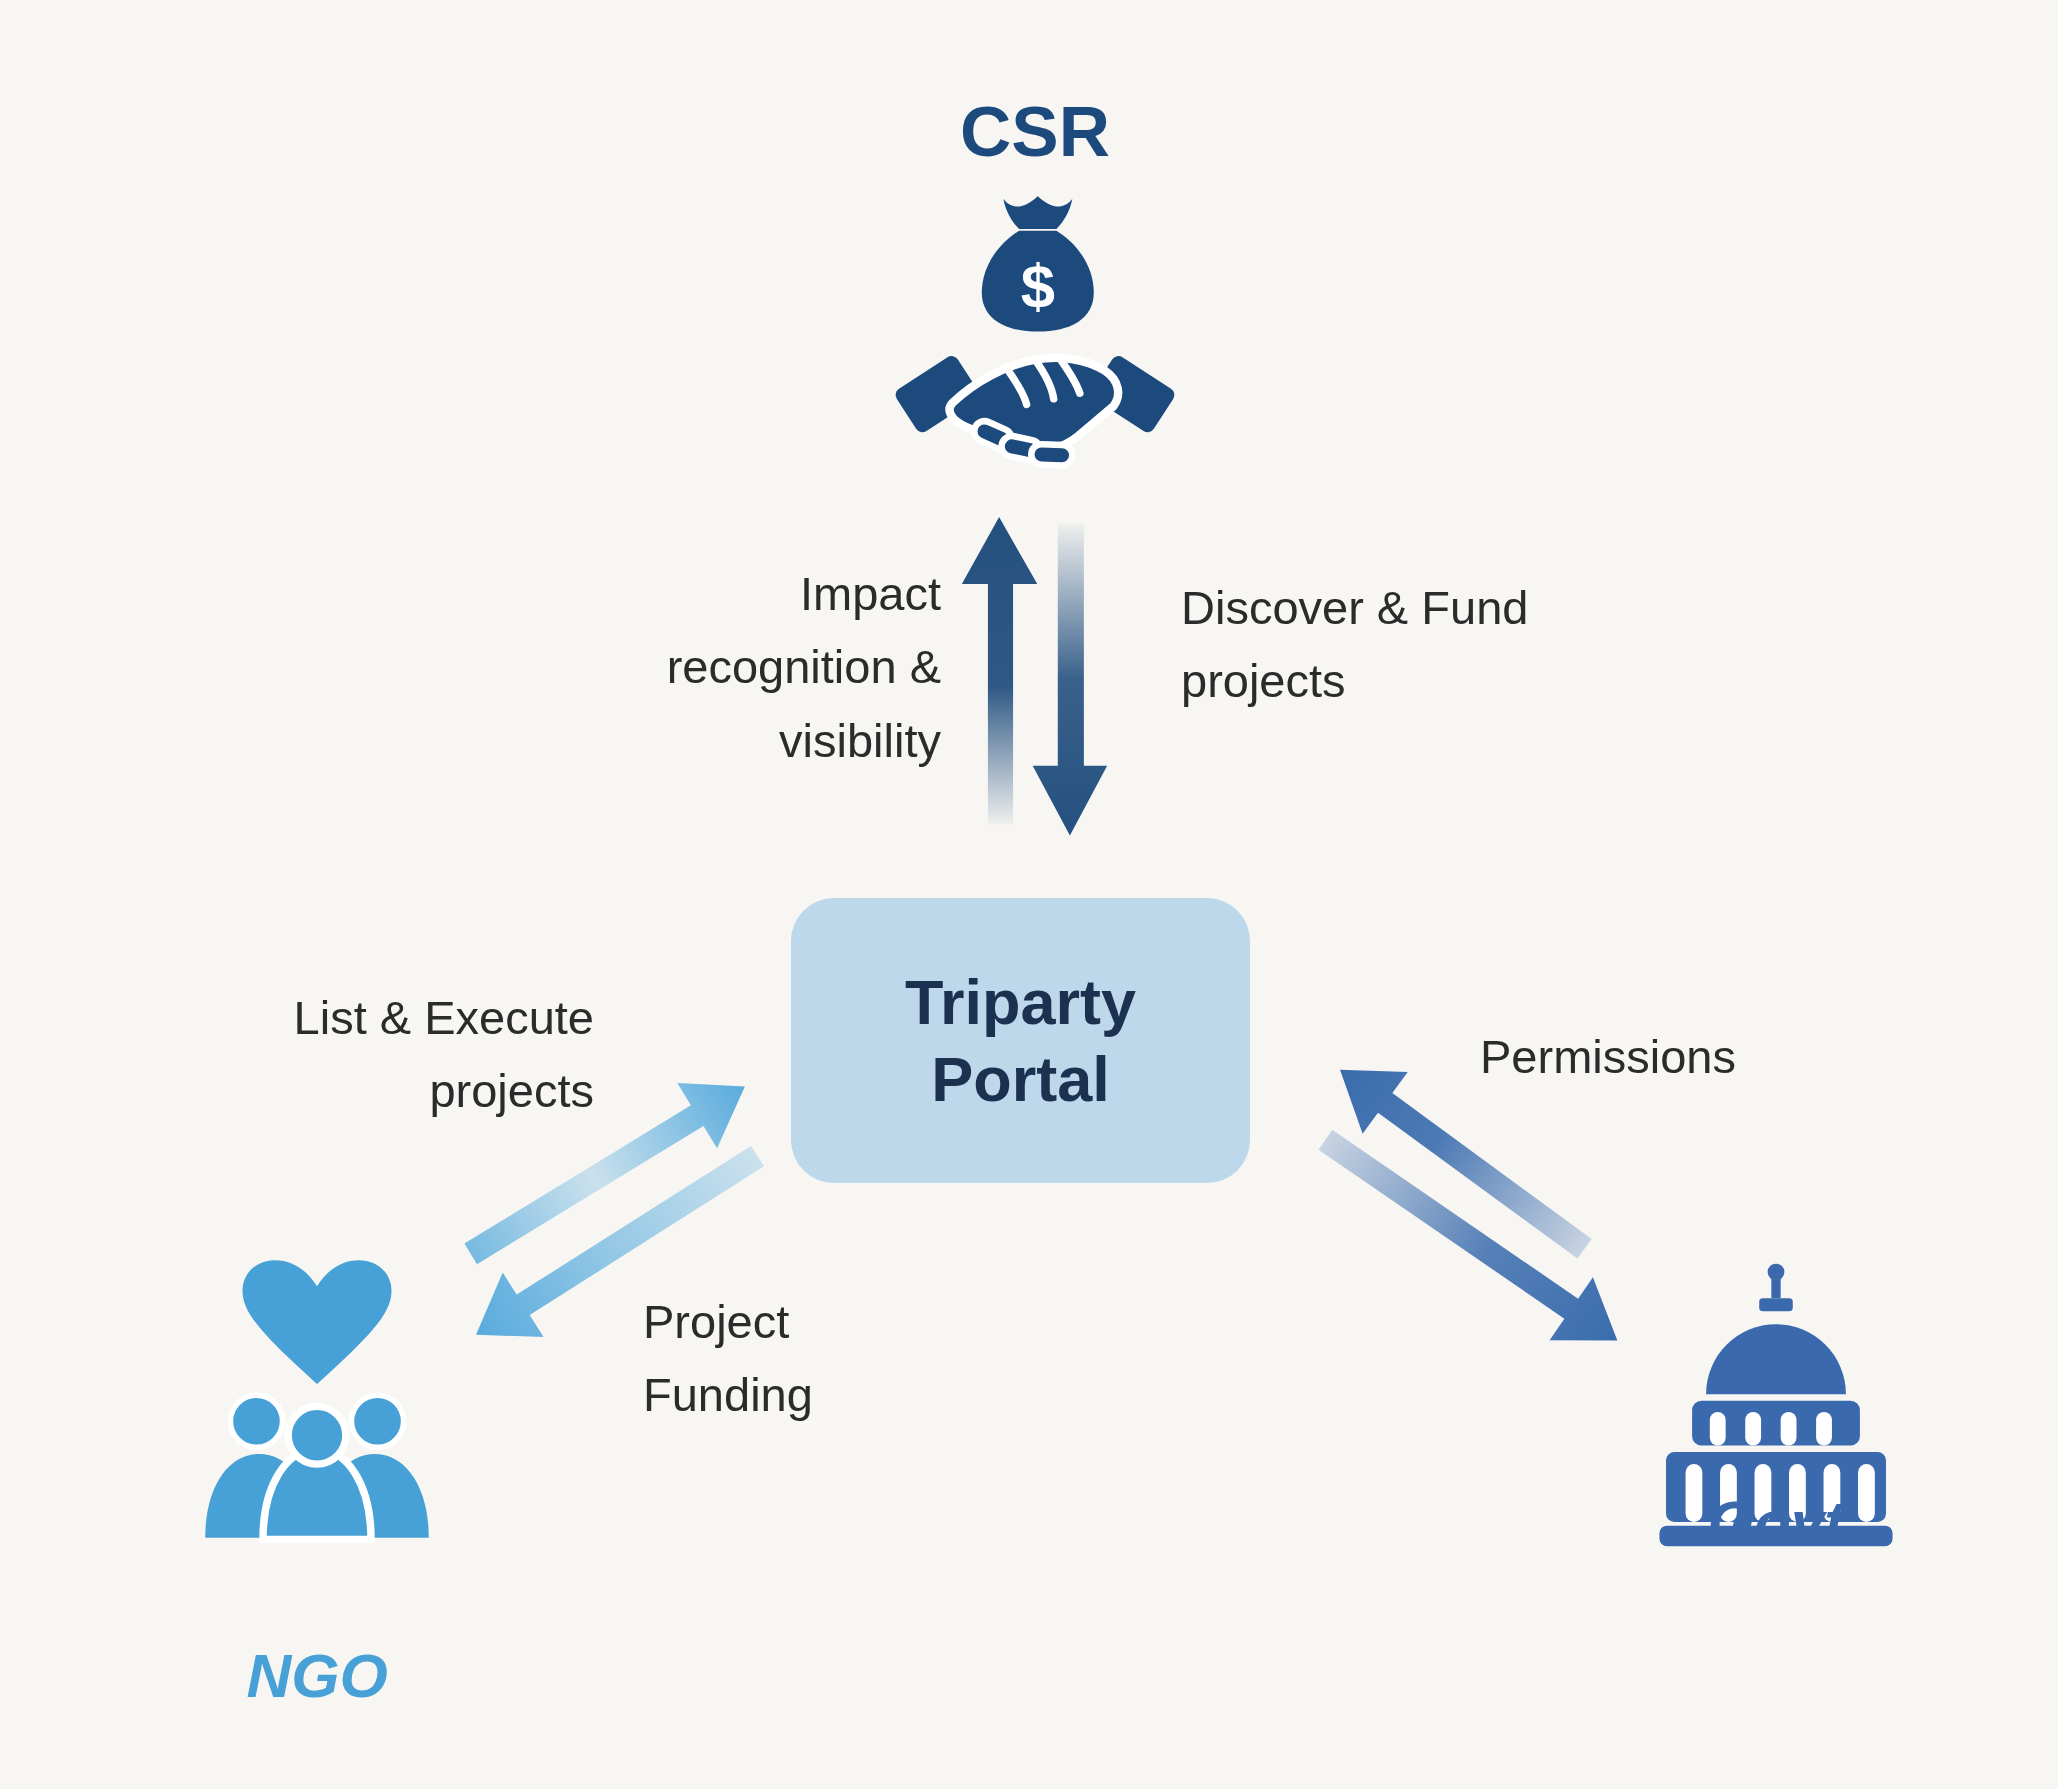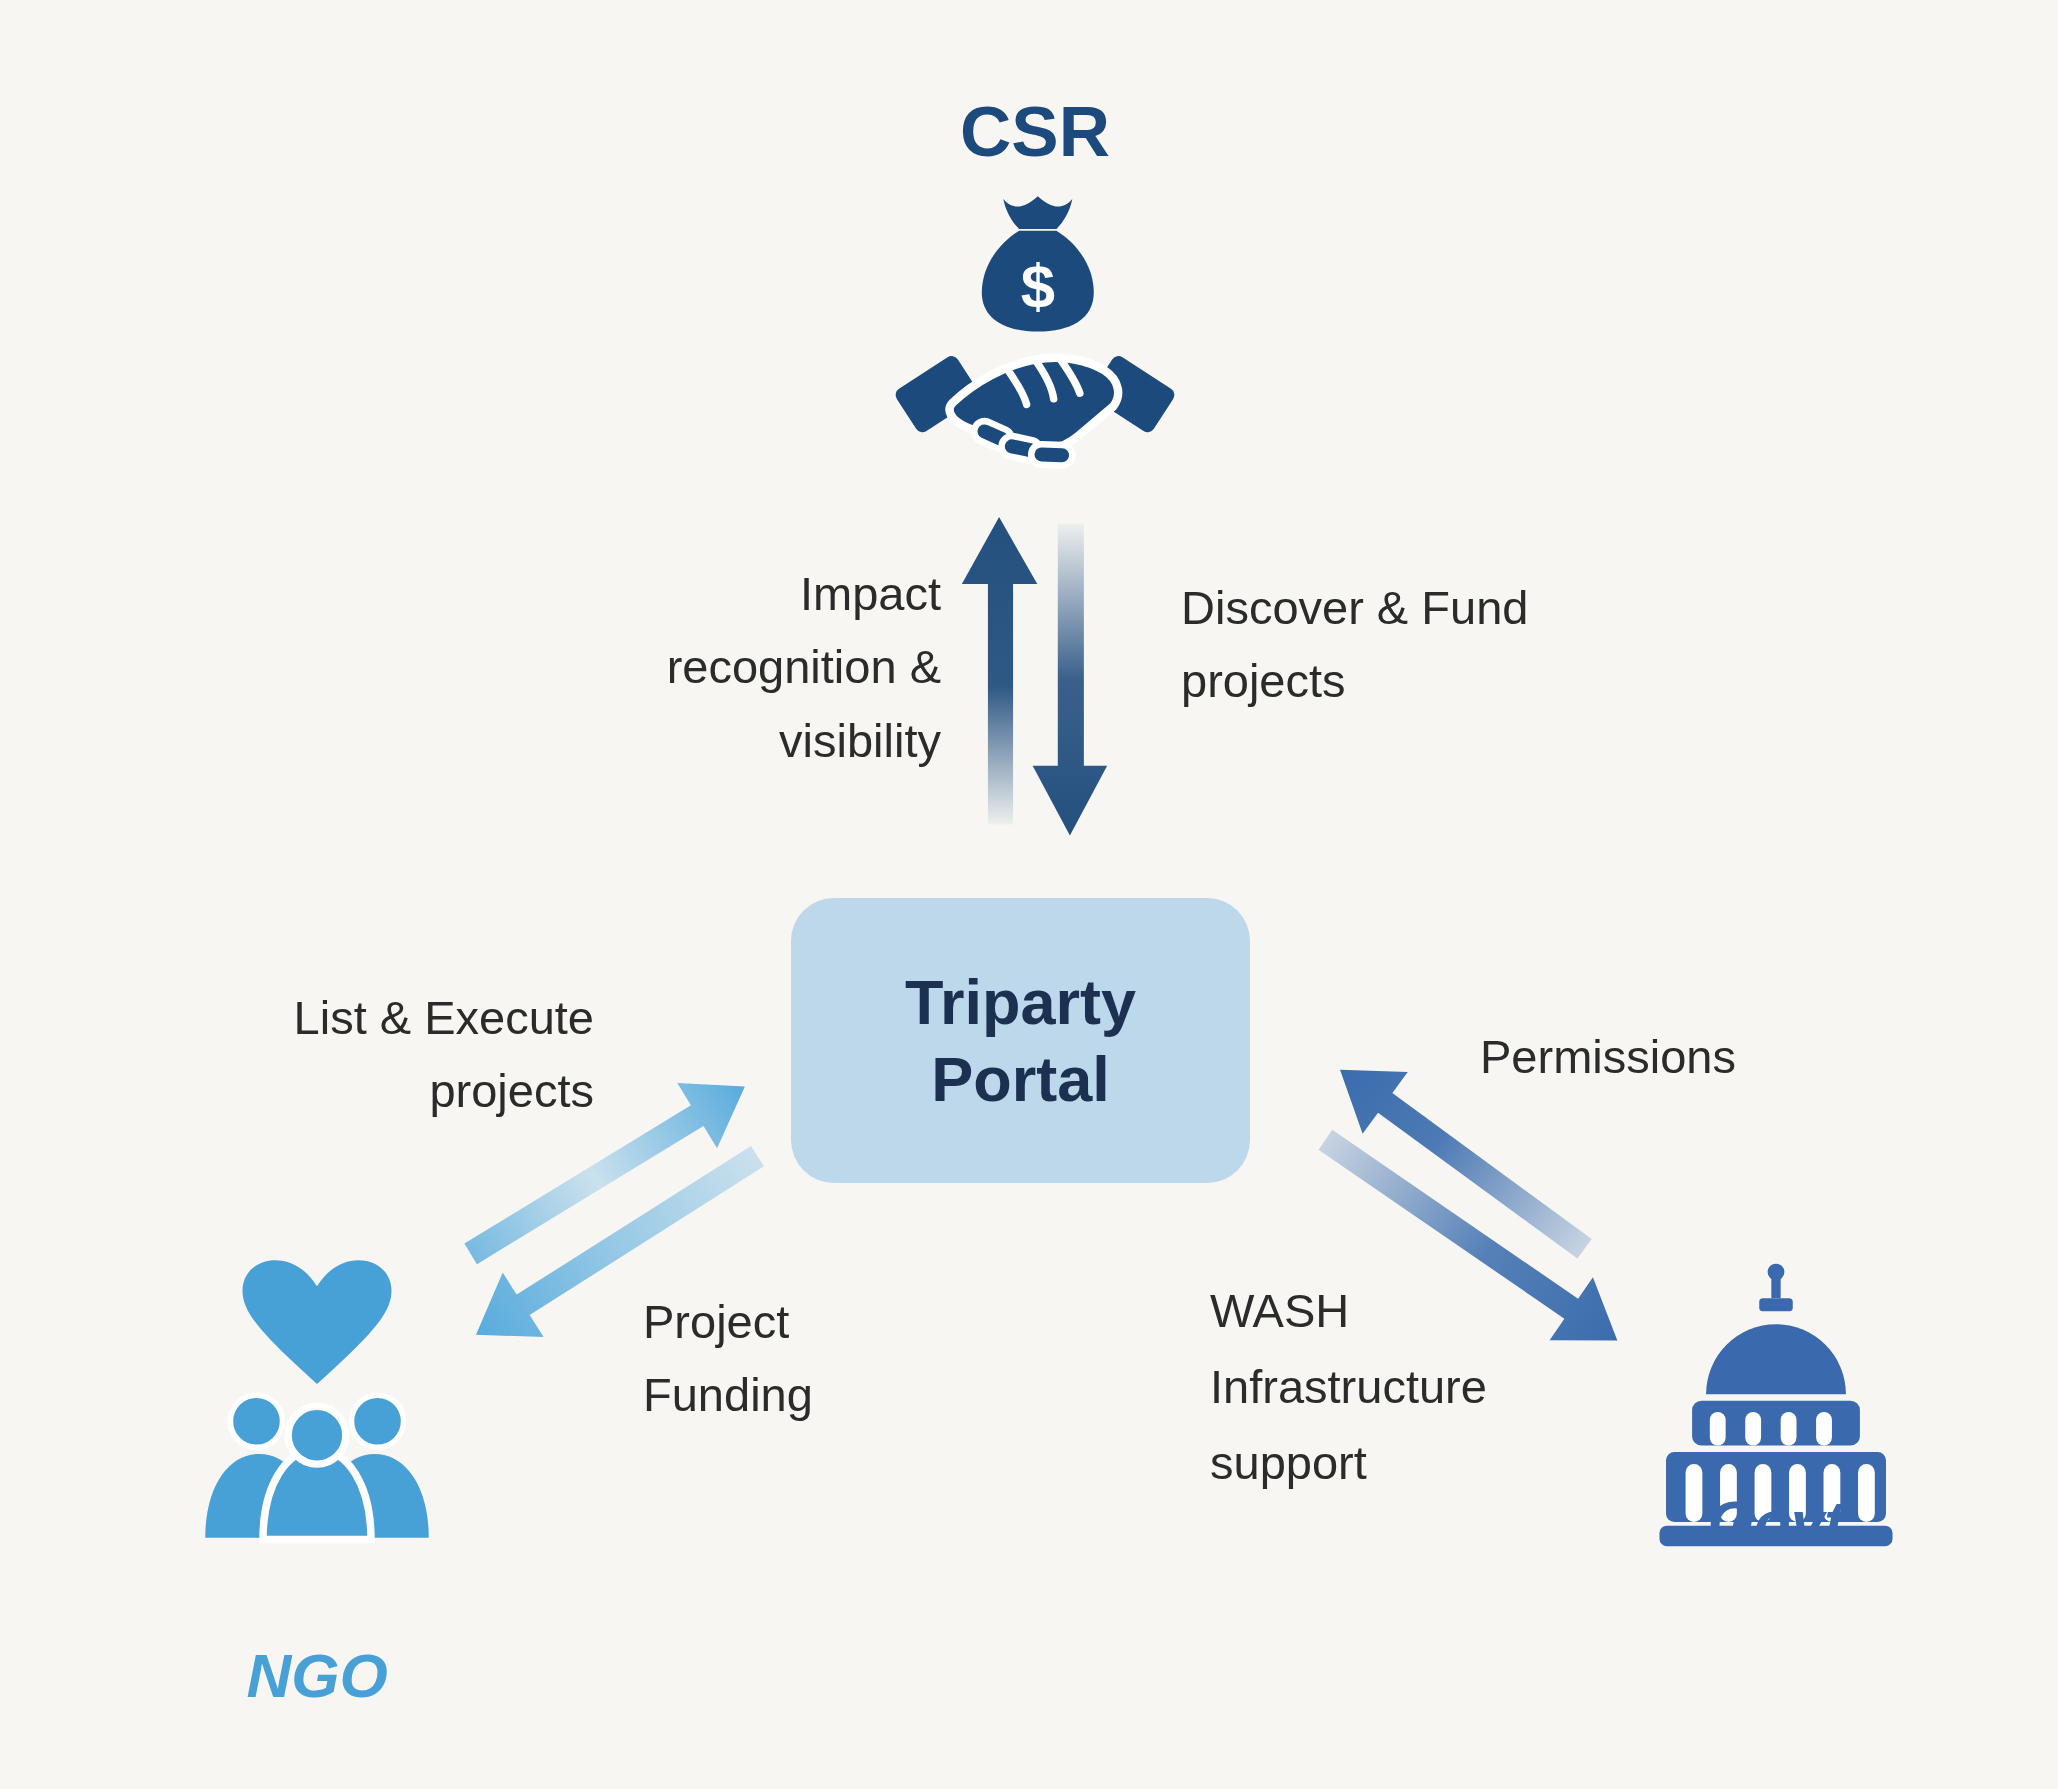--- a/index.html
+++ b/index.html
@@ -133,23 +133,20 @@
     </defs>
     <g transform="translate(290,210) rotate(-143.8)">
       <path fill="url(#gradGov1)" d="M0,-13 L265,-13 L265,-41 L325,0 L265,41 L265,13 L0,13 Z"></path>
     </g>
     <g transform="translate(12,93) rotate(34.5)">
       <path fill="url(#gradGov2)" d="M0,-13 L320,-13 L320,-41 L380,0 L320,41 L320,13 L0,13 Z"></path>
     </g>
   </svg>
 
   <div class="edge-label permissions-label">Permissions</div>
-  <div class="edge-label wash-label">WASH
-Infrastructure
-support</div>
 
   <svg class="abs" style="left:1636px;top:1259px;" width="280" height="289" viewBox="0 0 300 310">
     <circle fill="var(--govt)" cx="150" cy="14" r="9"></circle>
     <rect fill="var(--govt)" x="145" y="16" width="10" height="26"></rect>
     <rect fill="var(--govt)" x="132" y="42" width="36" height="14" rx="4"></rect>
     <path fill="var(--govt)" d="M75,145 A75,75 0 0 1 225,145 Z"></path>
     <g>
       <rect fill="var(--govt)" x="60" y="152" width="180" height="48" rx="10"></rect>
       <rect fill="#ffffff" x="79" y="164" width="17" height="36" rx="8.5"></rect>
       <rect fill="#ffffff" x="117" y="164" width="17" height="36" rx="8.5"></rect>

